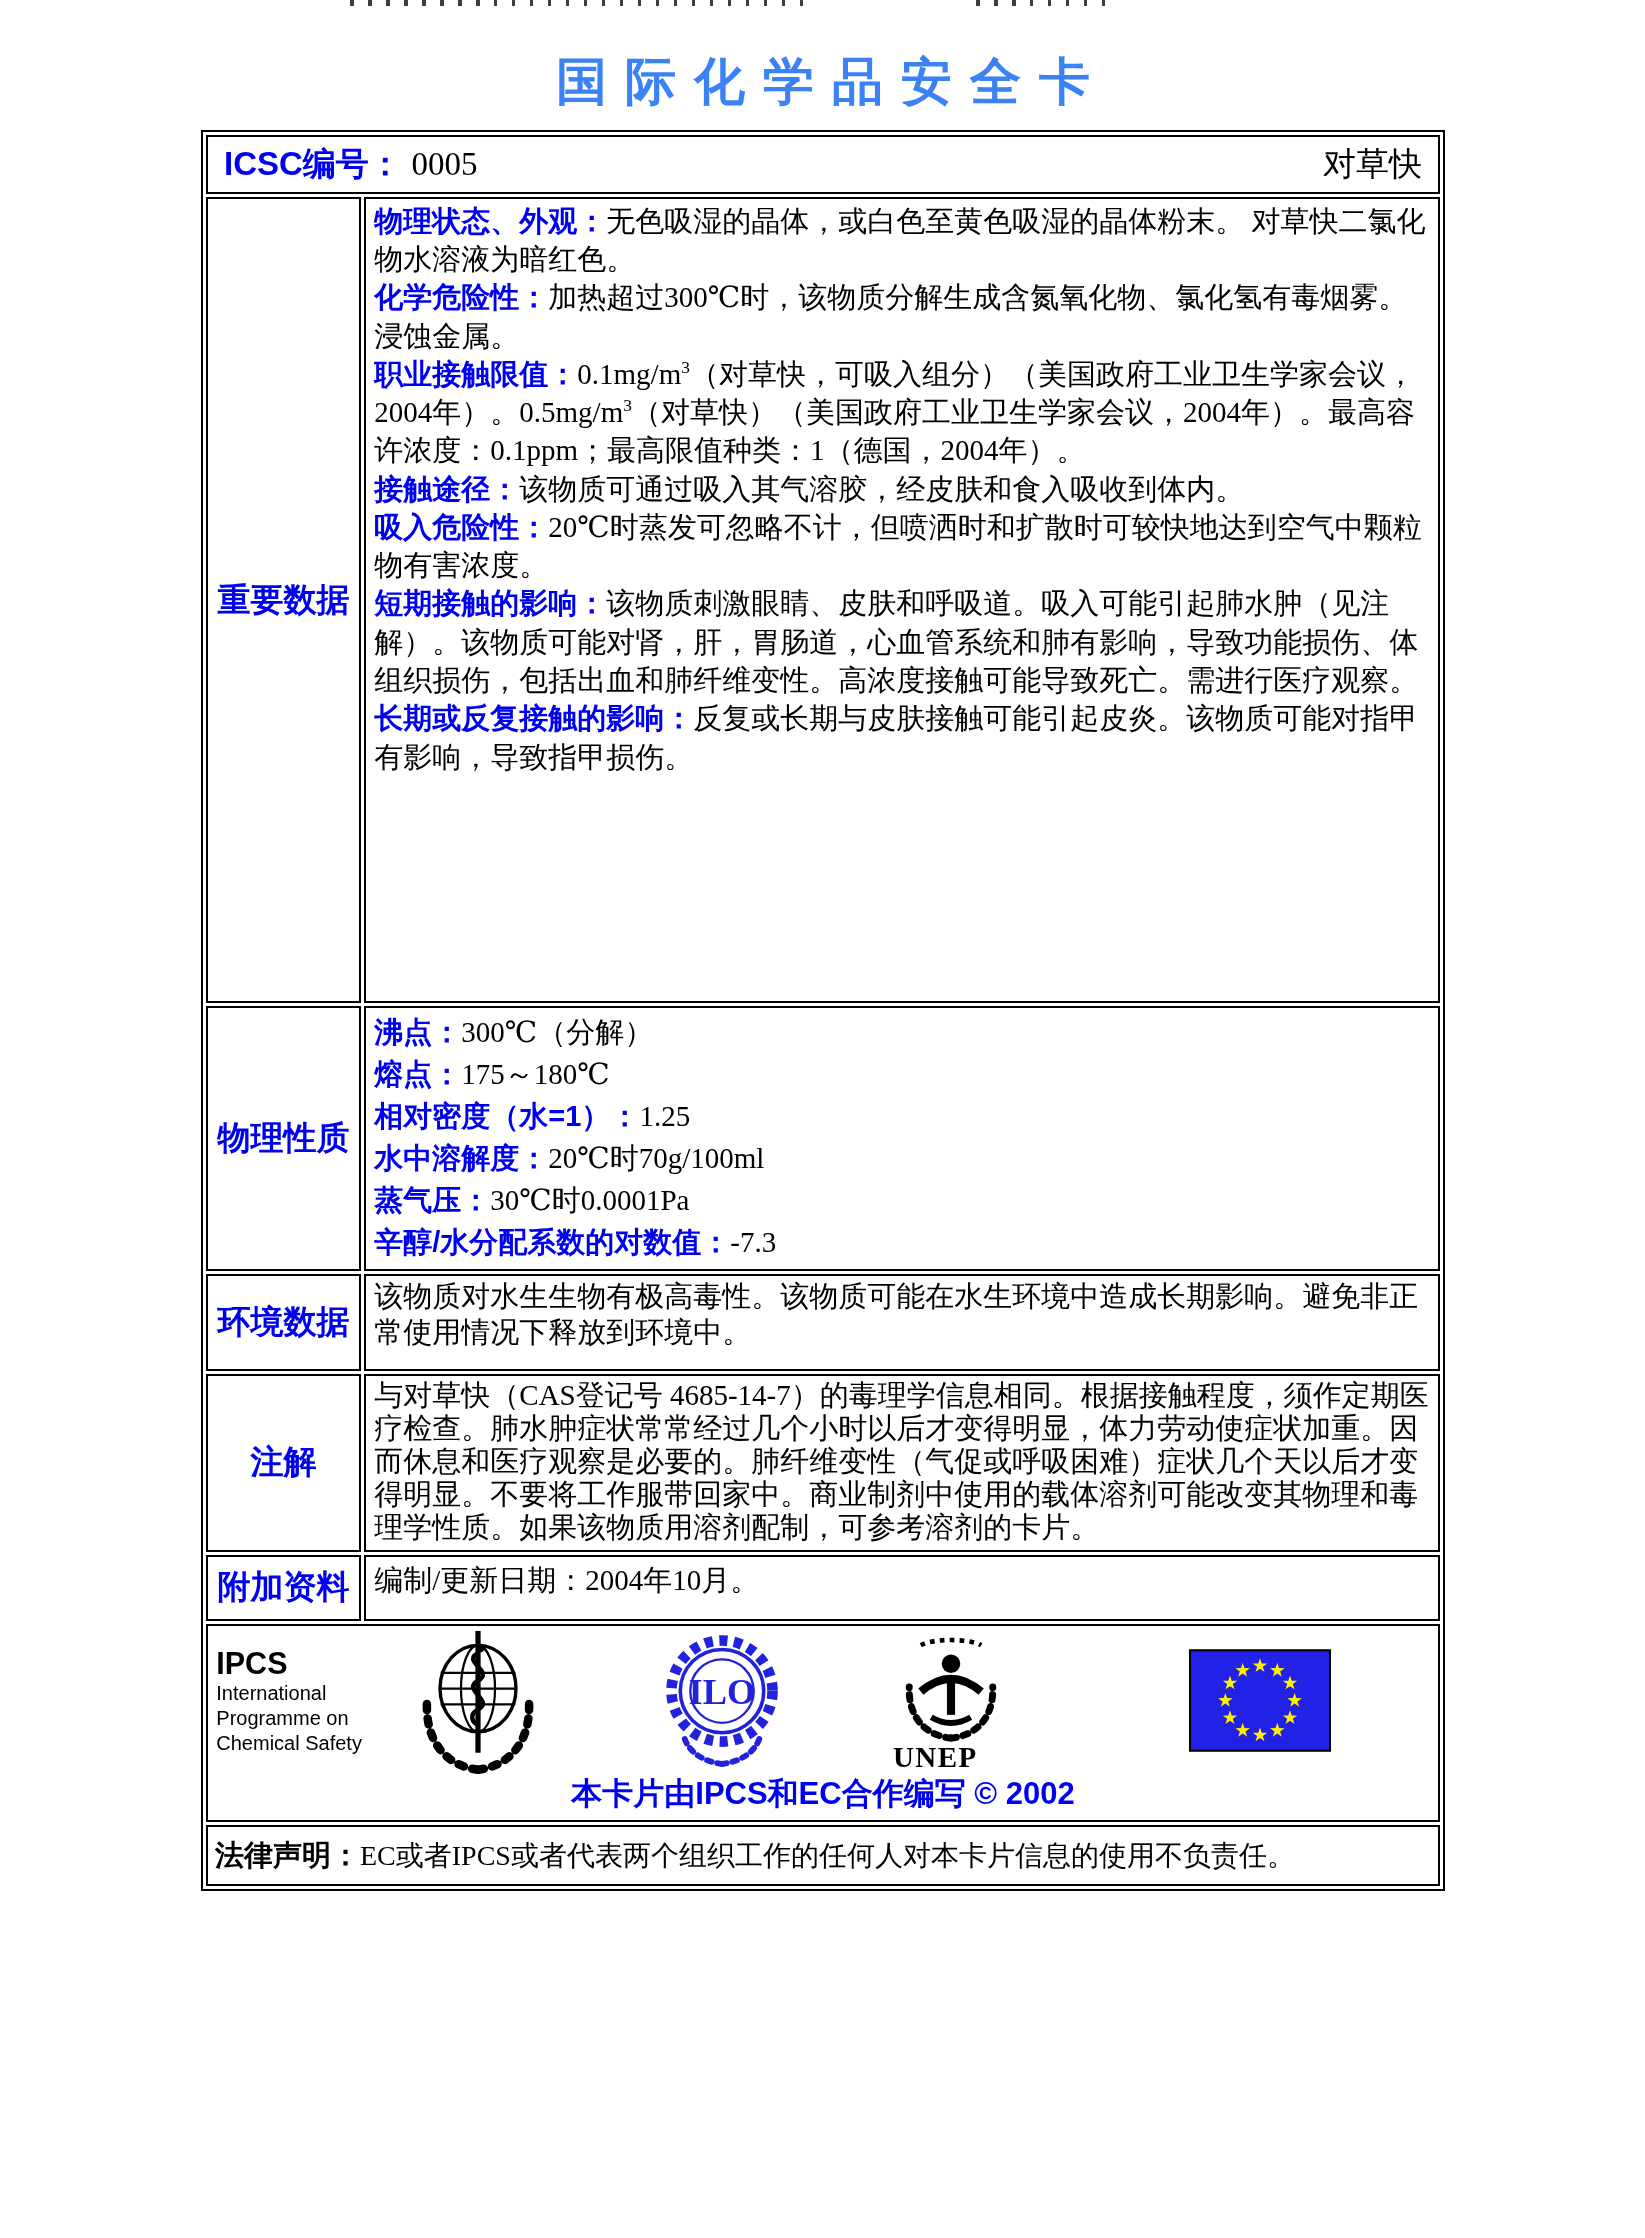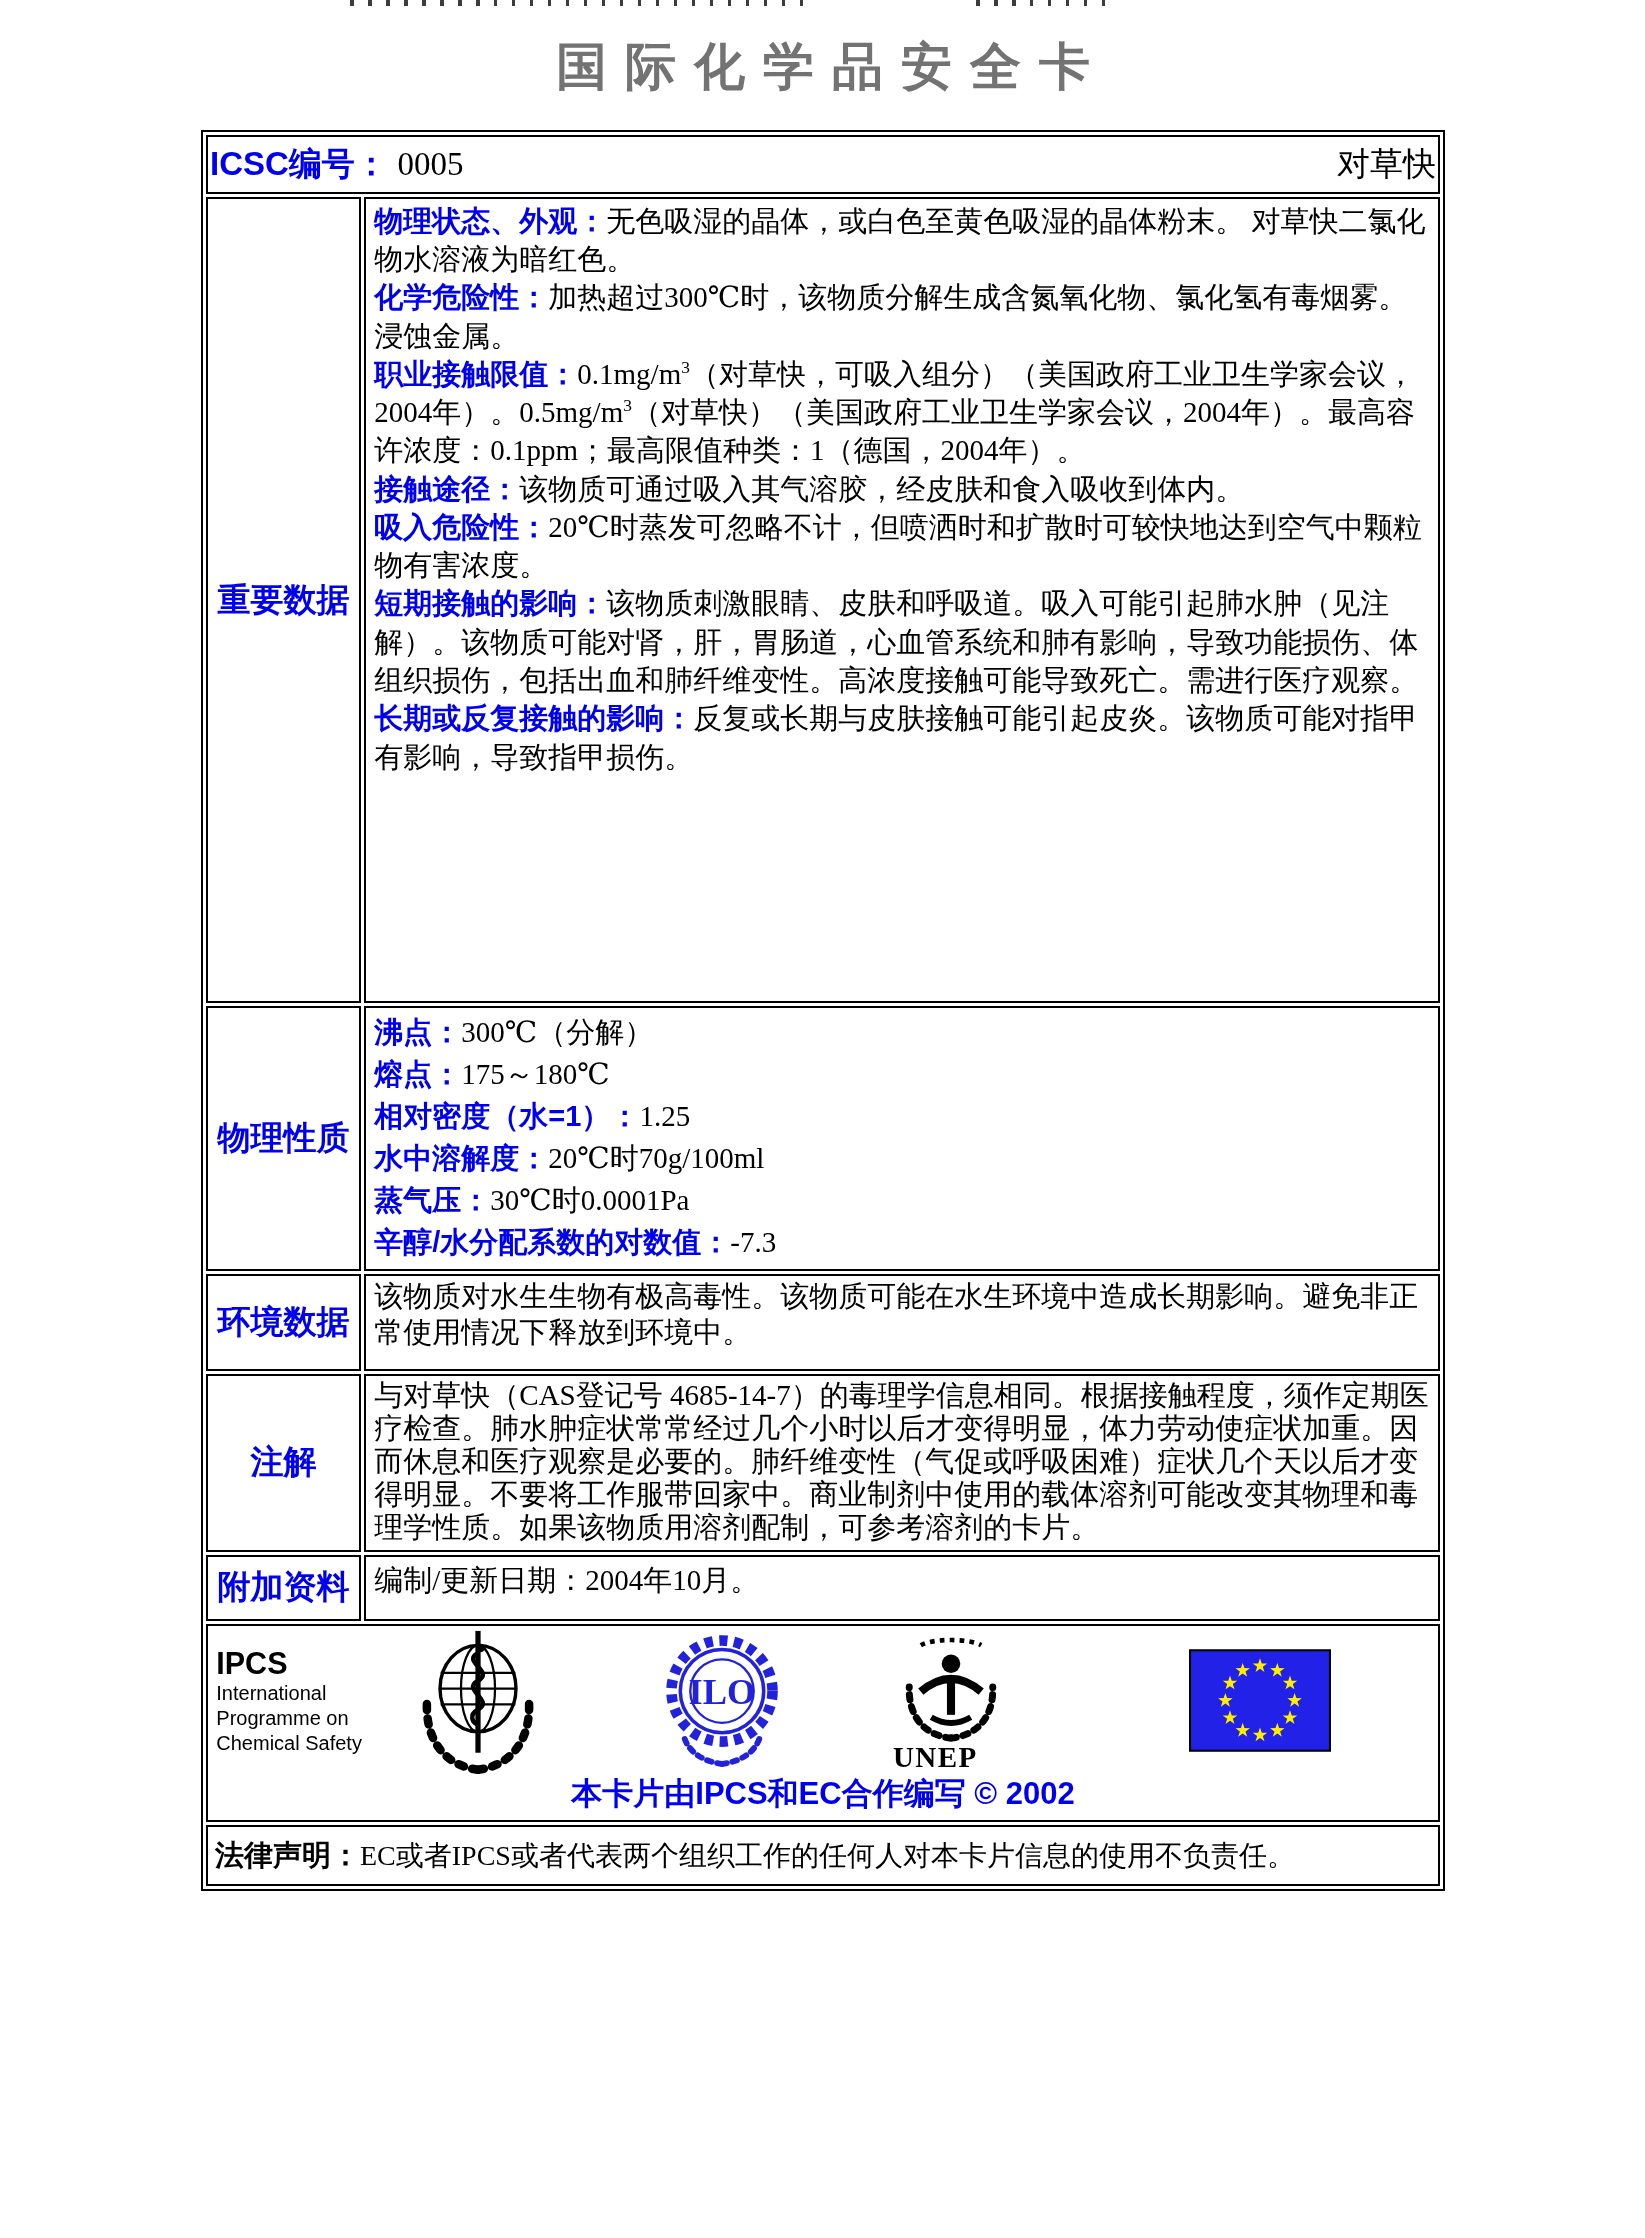--- a/index.html
+++ b/index.html
@@ -6,32 +6,32 @@
   body{width:1645px;height:2239px;font-family:"Liberation Serif","DejaVu Serif",serif;}
   .page{position:relative;width:1645px;height:2239px;background:#fff;overflow:hidden;}
 
   
   .cutoff{position:absolute;top:0;left:0;width:1645px;height:7px;}
   .frag{position:absolute;top:0;height:6.2px;background:repeating-linear-gradient(90deg,#1a1a1a 0 3.5px,transparent 3.5px 18px);opacity:.85;}
   .f1{left:350px;width:464px;}
   .f2{left:976px;width:135px;}
 
   
-  .title{position:absolute;top:39px;left:201px;width:1244px;margin:0;text-align:center;
+  .title{position:absolute;top:54px;left:201px;width:1244px;margin:0;text-align:center;
          font-family:"Liberation Sans","DejaVu Sans",sans-serif;font-weight:bold;
-         font-size:51px;line-height:1.1;color:#737373;letter-spacing:18px;text-indent:18px;}
+         font-size:51px;line-height:1.1;color:#3b82f6;letter-spacing:18px;text-indent:18px;}
 
   
   table.card{position:absolute;top:130px;left:201px;width:1244px;
              border:2.8px solid #000;border-collapse:separate;border-spacing:3.5px;
              background:#fff;table-layout:fixed;}
   td{border:2.1px solid #000;vertical-align:top;background:#fff;padding:0;}
 
   
-  .hdr-cell{height:55px;vertical-align:middle;padding:0 2px;}
+  .hdr-cell{height:55px;vertical-align:middle;padding:0 16px;}
   .hdr{display:flex;justify-content:space-between;align-items:center;font-size:33px;color:#000;}
   .blue-lbl{color:#0000f0;font-family:"Liberation Sans","DejaVu Sans",sans-serif;font-weight:bold;}
   .hdr-num{margin-left:9.7px;}
 
   
   .label-cell{width:155px;text-align:center;vertical-align:middle;
               font-family:"Liberation Sans","DejaVu Sans",sans-serif;font-weight:bold;
               font-size:33px;color:#0000f0;padding:4.2px 1.4px;}
 
   

